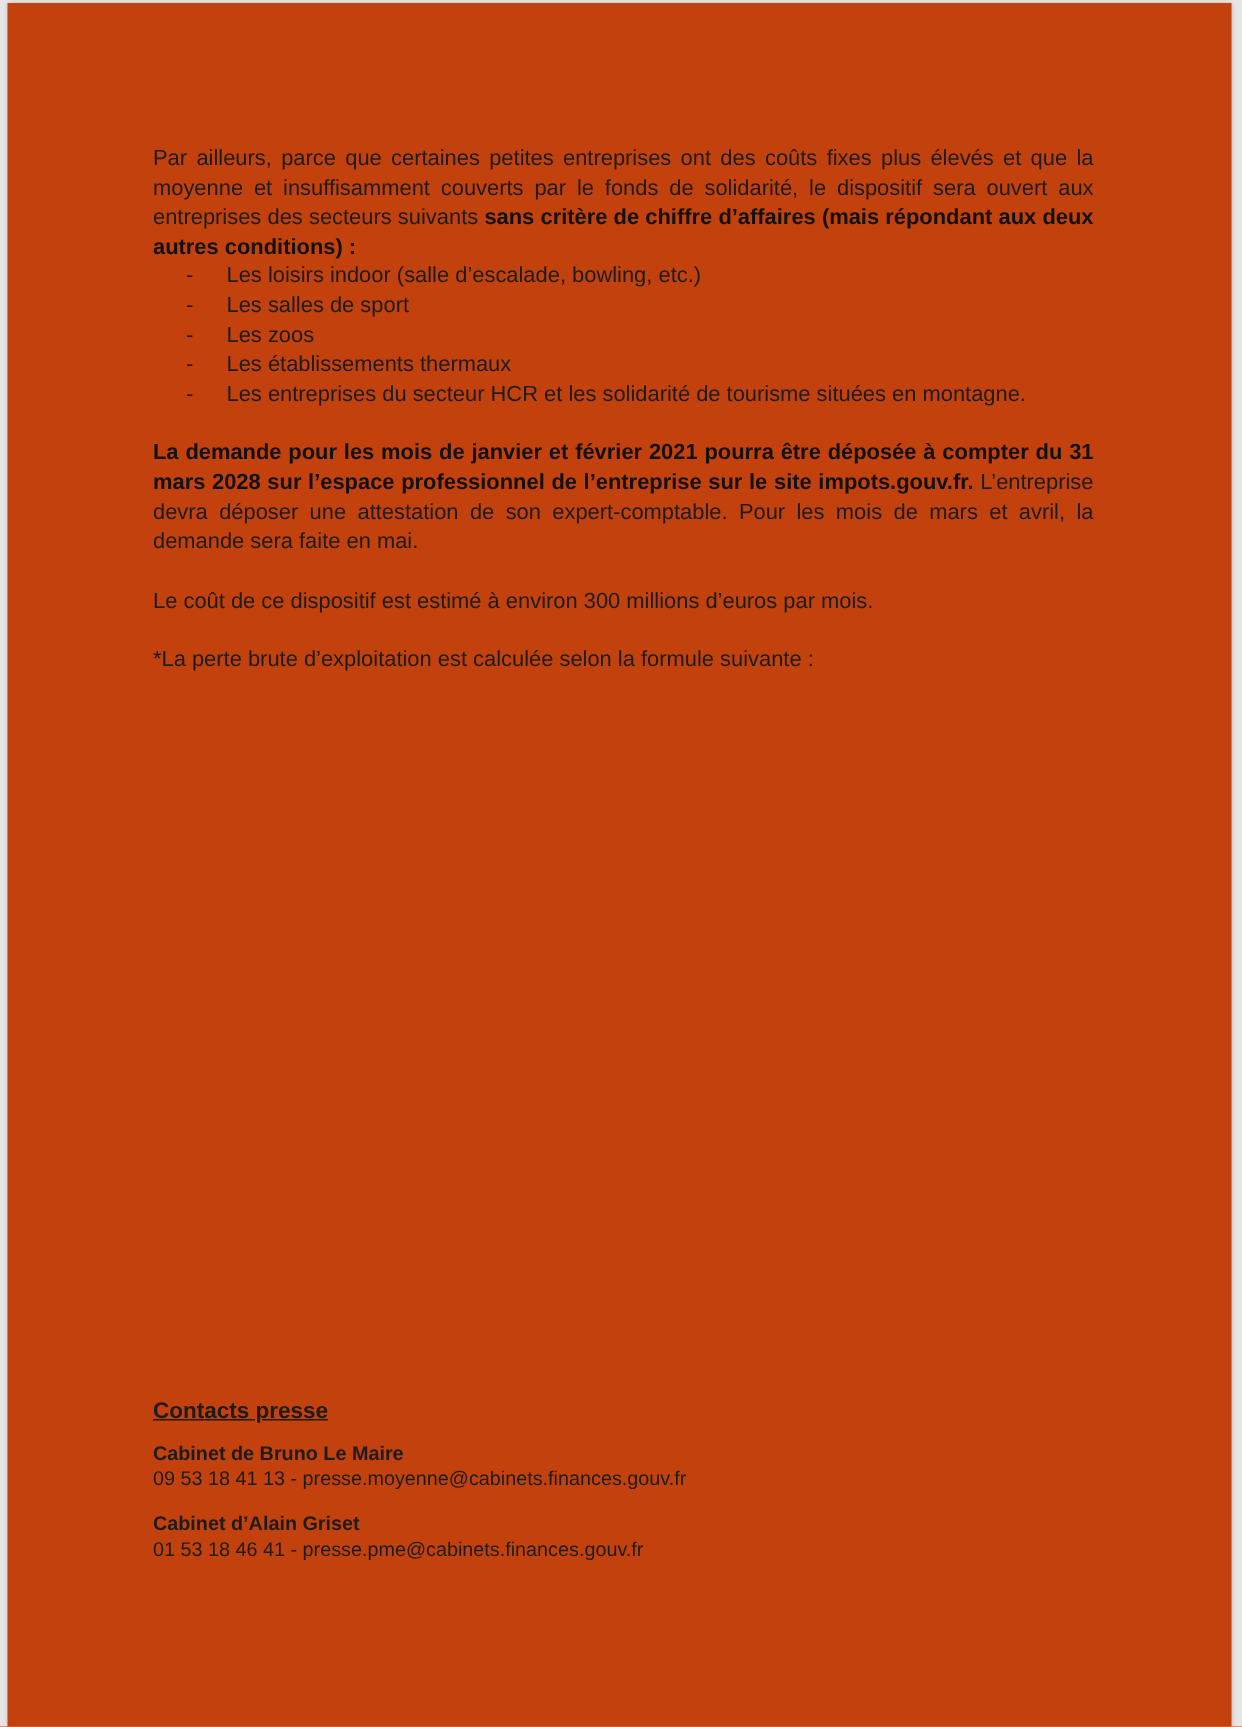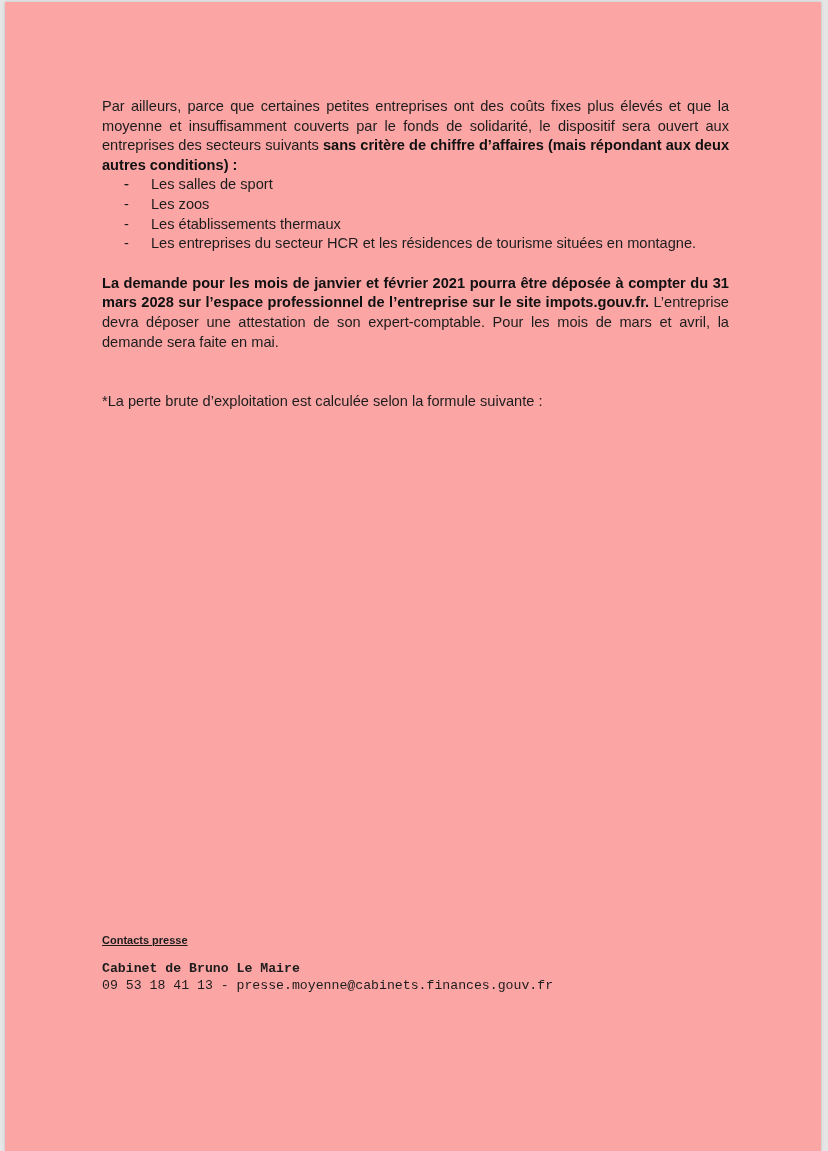--- a/index.html
+++ b/index.html
@@ -3,59 +3,64 @@
 <meta charset="utf-8">
 <style>
   html, body { margin: 0; padding: 0; }
   body {
     width: 828px; height: 1151px; overflow: hidden;
     background: #e6e6e6;
     font-family: "Liberation Sans", sans-serif;
   }
   .page {
     position: absolute; left: 5px; top: 2px; width: 816px; height: 1149px;
-    background: #fca5a5;
+    background: #c2410c;
     box-shadow: 0 0 3px rgba(0,0,0,0.18);
   }
   .content {
     position: absolute; left: 97px; top: 95px; width: 627px;
     color: #1c1c1c; font-size: 14.6px; line-height: 19.6px;
   }
   p { margin: 0; text-align: justify; }
   b { font-weight: bold; color: #111; }
   ul.sectors { list-style: none; margin: 0; padding: 0; }
   ul.sectors li { position: relative; padding-left: 49px; text-align: justify; }
   ul.sectors li .dash { position: absolute; left: 22px; top: 0; }
   .gap { height: 20px; }
   .u { }
   .contacts { position: absolute; left: 102px; top: 932px; width: 500px; color: #1c1c1c; font-size: 13.2px; line-height: 17.5px; }
-  .contacts .title { font-weight: bold; font-size: 11px; text-decoration: underline; margin-bottom: 10px; }
+  .contacts .title { font-weight: bold; font-size: 15px; text-decoration: underline; margin-bottom: 10px; }
   .contacts .name { font-weight: bold; }
-  .contacts .block { margin-bottom: 12px; font-family: Liberation Mono, monospace; }
+  .contacts .block { margin-bottom: 12px; }
 </style>
 </head>
 <body>
 
 <div class="page">
   <div class="content">
     <p><span>Par ailleurs, parce que certaines petites entreprises ont des coûts fixes plus élevés et que la moyenne et insuffisamment couverts par le fonds de solidarité, le dispositif sera ouvert aux entreprises des secteurs suivants </span><b>sans critère de chiffre d’affaires (mais répondant aux deux autres conditions) :</b></p>
     <ul class="sectors">
-      <li><span class="dash">-</span></li>
+      <li><span class="dash">-</span><span>Les loisirs indoor (salle d’escalade, bowling, etc.)</span></li>
       <li><span class="dash">-</span><span>Les salles de sport</span></li>
       <li><span class="dash">-</span><span>Les zoos</span></li>
       <li><span class="dash">-</span><span>Les établissements thermaux</span></li>
-      <li><span class="dash">-</span><span>Les entreprises du secteur HCR et les résidences de tourisme situées en montagne.</span></li>
+      <li><span class="dash">-</span><span>Les entreprises du secteur HCR et les solidarité de tourisme situées en montagne.</span></li>
     </ul>
     <div class="gap"></div>
     <p><b>La demande pour les mois de janvier et février 2021 pourra être déposée à compter du 31 mars 2028 sur l’espace professionnel de l’entreprise sur le site impots.gouv.fr.</b><span> L’entreprise devra déposer une attestation de son expert-comptable. Pour les mois de mars et avril, la demande sera faite en mai.</span></p>
     <div class="gap"></div>
+    <p>Le coût de ce dispositif est estimé à environ 300 millions d’euros par mois.</p>
     <div class="gap"></div>
     <p class="u">*La perte brute d’exploitation est calculée selon la formule suivante :</p>
   </div>
 
   <div class="contacts" style="left:97px; top:930px;">
     <div class="title">Contacts presse</div>
     <div class="block">
       <div class="name">Cabinet de Bruno Le Maire</div>
       <div><span>09 53 18 41 13</span><span> - </span><span>presse.moyenne@cabinets.finances.gouv.fr</span></div>
     </div>
+    <div class="block">
+      <div class="name">Cabinet d’Alain Griset</div>
+      <div><span>01 53 18 46 41</span><span> - </span><span>presse.pme@cabinets.finances.gouv.fr</span></div>
+    </div>
   </div>
 </div>
 
 </body></html>

